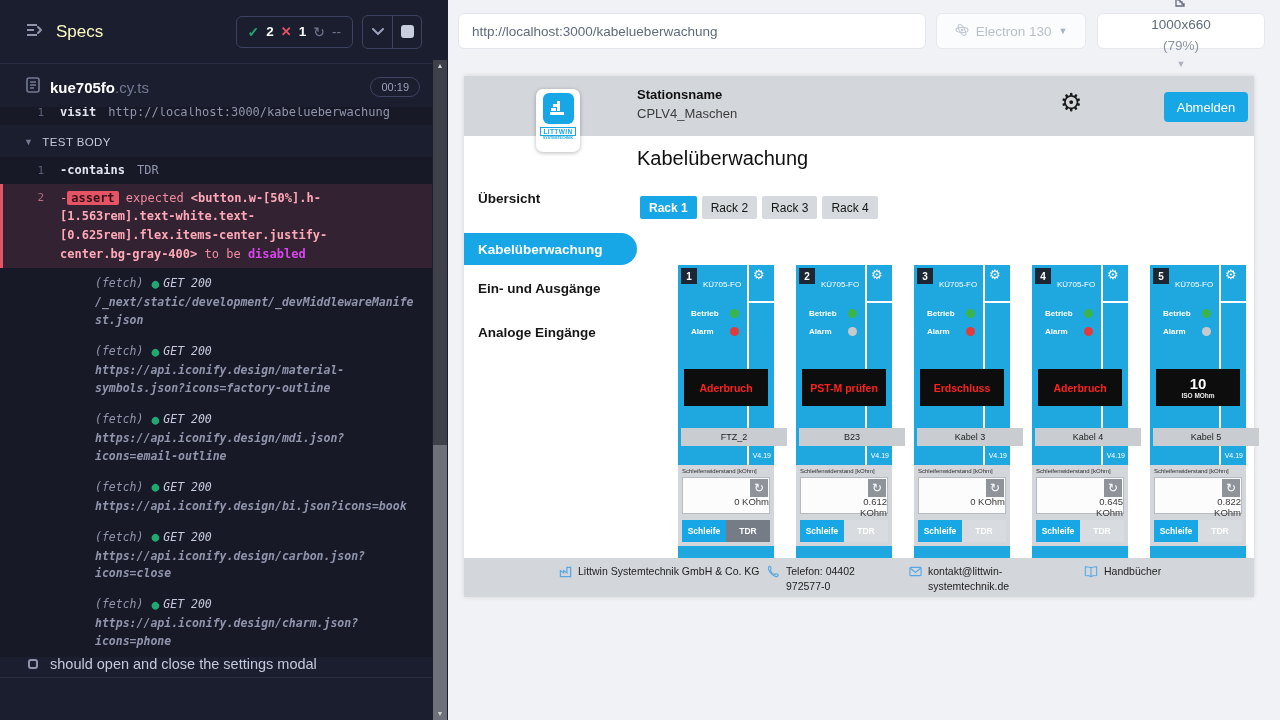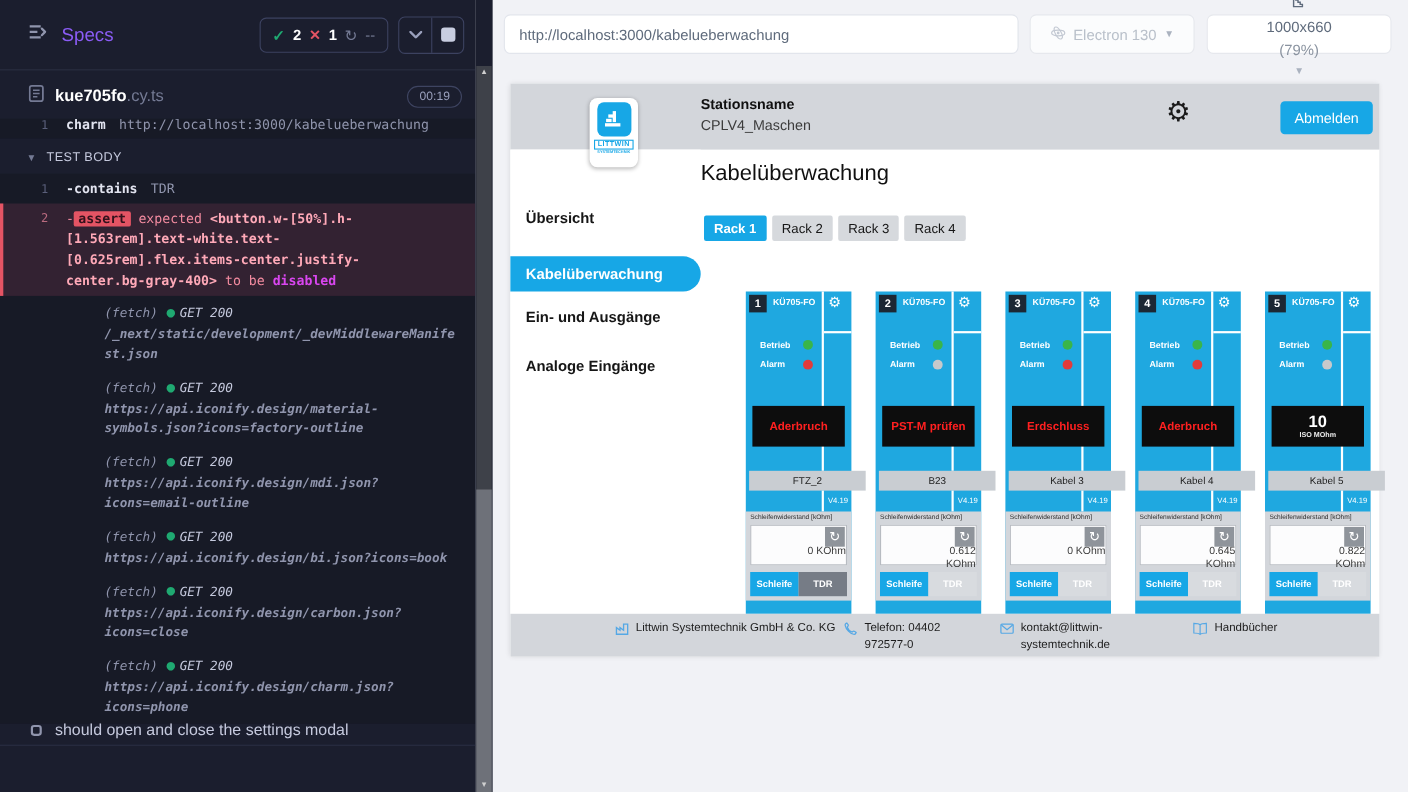--- a/index.html
+++ b/index.html
@@ -2,21 +2,21 @@
 <html><head>
 <meta charset="utf-8">
 <style>
   * { margin:0; padding:0; box-sizing:border-box; }
   html,body { width:1280px; height:720px; overflow:hidden; }
   body { font-family:"Liberation Sans", sans-serif; background:#f1f2f6; position:relative; }
 
   
   .reporter { position:absolute; left:0; top:0; width:432px; height:720px; background:#1b1e2e; overflow:hidden; }
   .rep-header { height:64px; border-bottom:1px solid #2a2e42; display:flex; align-items:center; padding:0 10px 0 26px; }
-  .specs-label { color:#8b5cf6; font-size:17px; margin-left:12px; }
+  .specs-label { color:#fef9c3; font-size:17px; margin-left:12px; }
   .stats-box { margin-left:auto; border:1px solid #3c4260; border-radius:6px; padding:7px 11px; display:flex; gap:7px; align-items:center; font-size:13.5px; font-weight:bold; color:#ffffff; }
   .check-glyph { color:#1fa971; font-size:14px; }
   .cross-glyph { color:#e45464; font-size:13px; }
   .pending-glyph { color:#747a94; font-weight:normal; font-size:14px; }
   .pending-val { color:#747a94; font-weight:normal; }
   .ctrl-box { margin-left:9px; border:1px solid #3c4260; border-radius:6px; display:flex; height:34px; }
   .ctrl-btn { width:29px; display:flex; align-items:center; justify-content:center; cursor:pointer; }
   .ctrl-btn + .ctrl-btn { border-left:1px solid #3c4260; }
   .stop-sq { width:13px; height:13px; background:#c8cde0; border-radius:3px; }
 
@@ -84,21 +84,21 @@
   .nav-active { position:absolute; left:0; top:97px; width:173px; height:32px; background:#17a7e6; border-radius:0 16px 16px 0; color:#ffffff; display:flex; align-items:center; padding-left:14px; font-weight:bold; font-size:13.5px; cursor:pointer; }
 
   .content-title { position:absolute; left:173px; top:71px; font-size:20px; color:#101010; }
   .tabs { position:absolute; left:176px; top:120px; display:flex; gap:5px; }
   .tab { height:23px; padding:0 9px; font-size:12px; display:flex; align-items:center; background:#d6d9dd; color:#161616; border-radius:2px; cursor:pointer; }
   .tab.active { background:#17a7e6; color:#ffffff; font-weight:bold; }
 
   
   .card { position:absolute; top:189px; width:96px; height:293px; background:#1fa8e0; }
   .c-badge { position:absolute; left:3px; top:3px; width:16px; height:16px; background:#1c2733; color:#ffffff; font-size:10px; font-weight:bold; display:flex; align-items:center; justify-content:center; }
-  .c-title { position:absolute; left:19px; top:5px; width:50px; text-align:center; color:#ffffff; font-weight:bold; font-size:8px; }
+  .c-title { position:absolute; left:19px; top:15px; width:50px; text-align:center; color:#ffffff; font-weight:normal; font-size:8px; }
   .c-vline { position:absolute; left:69px; top:0; width:2px; height:163px; background:#ffffff; }
   .c-hline { position:absolute; left:71px; top:36px; width:25px; height:2px; background:#ffffff; }
   .c-gear { position:absolute; left:75px; top:3px; color:#ffffff; font-size:13px; line-height:1; cursor:pointer; }
   .c-led-label { position:absolute; left:13px; color:#ffffff; font-weight:bold; font-size:8px; }
   .c-dot { position:absolute; left:52px; width:9px; height:9px; border-radius:50%; }
   .dot-ok { background:#39b54a; }
   .dot-alarm-red { background:#e23b3b; }
   .dot-alarm-gray { background:#c7c9cb; }
   .c-display { position:absolute; left:6px; top:104px; width:84px; height:37px; background:#0d0d0d; display:flex; flex-direction:column; align-items:center; justify-content:center; }
   .c-status { color:#ff2020; font-weight:bold; font-size:10.5px; }
@@ -165,21 +165,21 @@
           <path d="M4 5h6M4 8h6M4 11h4" stroke="#747a94" stroke-width="1.4"></path>
         </svg>
     </span>
     <span class="spec-name"><span>kue705fo</span><span class="spec-ext">.cy.ts</span></span>
     <span class="duration-badge">00:19</span>
   </div>
 
   <div class="cmd-dark clip-row">
     <div class="cmd-row">
       <span class="gutter">1</span>
-      <span><span class="cmd-name">charm</span><span class="cmd-arg">http://localhost:3000/kabelueberwachung</span></span>
+      <span><span class="cmd-name">visit</span><span class="cmd-arg">http://localhost:3000/kabelueberwachung</span></span>
     </div>
   </div>
 
   <div class="section-head">
     <span class="chev-sm">▼</span>
     <span>TEST BODY</span>
   </div>
 
   <div class="cmd-dark">
     <div class="cmd-row">

